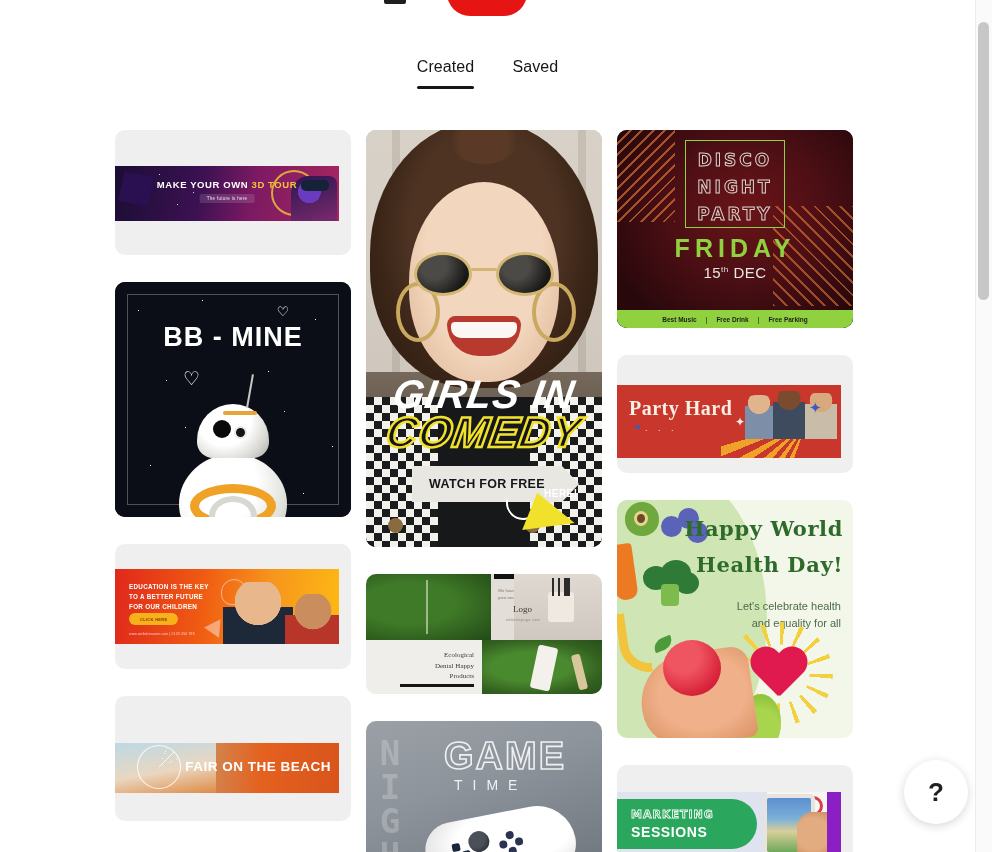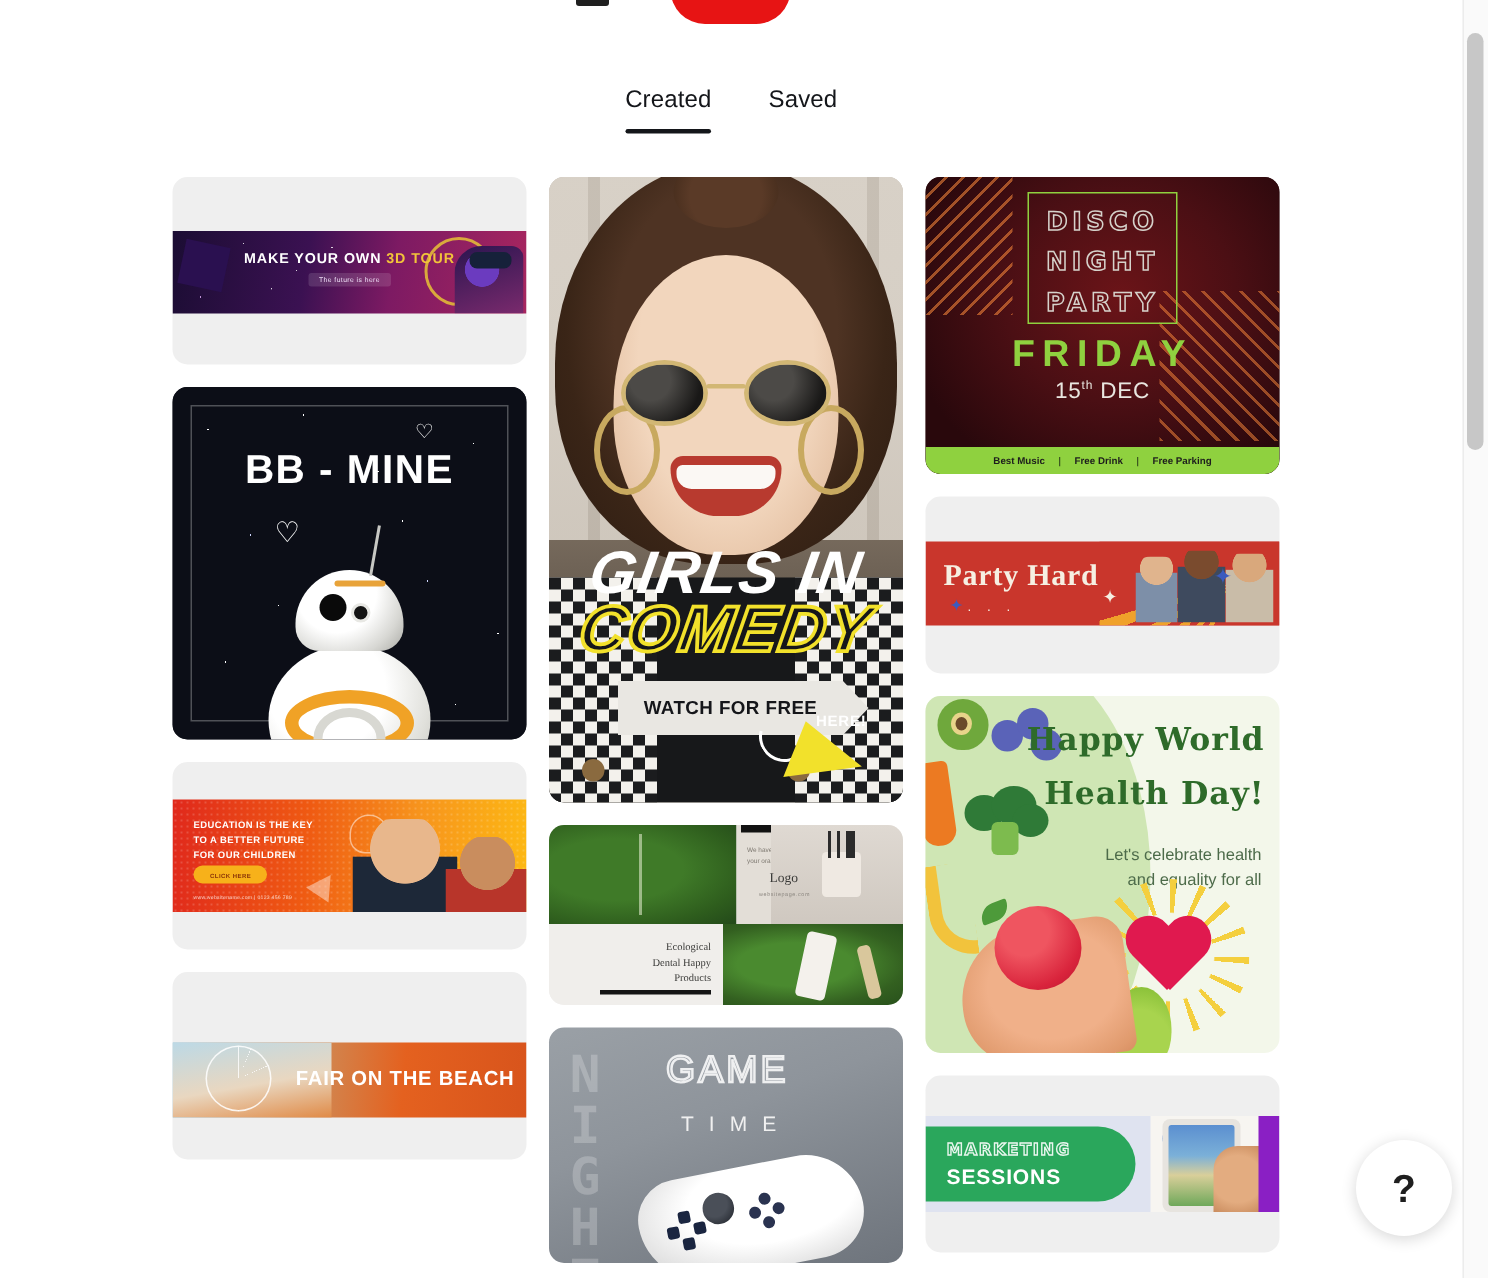--- a/index.html
+++ b/index.html
@@ -20,25 +20,25 @@
   .tabs { position: absolute; top: 58px; left: 0; width: 975px; display: flex; justify-content: center; gap: 38px; }
   .tab { font-size: 16px; color: #14161a; padding-bottom: 13px; letter-spacing: .1px; cursor: pointer; position: relative; }
   .tab.active { font-weight: 400; }
   .tab.active::after { content:""; position:absolute; left:0; right:0; bottom:0; height:3px; background:#14161a; border-radius:2px; }
   .tab.inactive { color: #14161a; }
 
   
   .grid { position: absolute; top: 118px; left: 115px; width: 740px; display: flex; gap: 15px; }
   .col { width: 236px; display: flex; flex-direction: column; gap: 15px; }
 
-  .card { position: relative; width: 100%; border-radius: 10px; overflow: hidden; background: #efefef; }
+  .card { position: relative; width: 100%; border-radius: 10px; overflow: hidden; background: #efefef; margin-top: 12px; }
   .ph { background: #efefef; }
 
   
-  .art { position: absolute; left: 0; right: 0; overflow: hidden; }
+  .art { position: absolute; left: 0; right: 12px; overflow: hidden; }
 
   
   .c-3dtour { height: 125px; }
   .tour-art { top: 36px; height: 55px; background: linear-gradient(100deg,#1b0d33 0%,#3b1152 38%,#7d1a63 62%,#a8265f 100%); }
   .tour-stars { position:absolute; inset:0;
     background-image: radial-gradient(1px 1px at 12% 30%, #fff 50%, transparent 51%),
       radial-gradient(1px 1px at 28% 70%, #fff 50%, transparent 51%),
       radial-gradient(1px 1px at 45% 20%, #fff 50%, transparent 51%),
       radial-gradient(1px 1px at 8% 80%, #e7b6ff 50%, transparent 51%),
       radial-gradient(1px 1px at 35% 48%, #fff 50%, transparent 51%),
@@ -215,21 +215,21 @@
   .dn-jar2 { position:absolute; left:136px; top:76px; width:26px; height:24px; background:#f3efe9; border-radius:3px; }
   .dn-br { position:absolute; right:0; top:66px; width:120px; height:54px;
     background: radial-gradient(ellipse at 40% 50%, #4a8a2f 0 38%, #336020 72%, #27501b 100%); }
   .dn-tube { position:absolute; right:48px; top:72px; width:20px; height:44px; background:#f4f1ec; border-radius:3px; transform:rotate(12deg); }
   .dn-wbrush { position:absolute; right:18px; top:80px; width:9px; height:36px; background:#d9c79c; border-radius:3px; transform:rotate(-14deg); }
 
   
   .c-game { height: 157px; background: linear-gradient(160deg,#9aa0a6 0%, #8e949b 40%, #6e747c 100%); }
   .gt-night { position:absolute; left:4px; top:12px; color:rgba(255,255,255,.22); font-size:34px; font-weight:700;
     writing-mode: vertical-rl; text-orientation: upright; letter-spacing:-6px; font-family:"DejaVu Sans Mono", monospace; }
-  .gt-game { position:absolute; left:78px; top:14px; color:transparent; font-size:25px; font-weight:400;
+  .gt-game { position:absolute; left:78px; top:14px; color:transparent; font-size:38px; font-weight:700;
     -webkit-text-stroke:1.6px rgba(255,255,255,.85); letter-spacing:2px;text-align:center; }
   .gt-time { position:absolute; left:88px; top:56px; color:#f0f0f0; font-size:14px; letter-spacing:10px; }
   .gt-pad { position:absolute; left:60px; top:92px; width:150px; height:70px;
     background: radial-gradient(ellipse at 60% 35%, #ffffff 0 45%, #e5e5e5 72%, #c9c9c9 100%);
     border-radius: 28px 40px 32px 44px; transform: rotate(-11deg); }
   .gt-dpad { position:absolute; left:18px; top:22px; width:26px; height:26px; }
   .gt-dpad i { position:absolute; width:8px; height:8px; background:#1a2540; border-radius:2px; }
   .gt-dpad i:nth-child(1){ left:9px; top:0; } .gt-dpad i:nth-child(2){ left:0; top:9px; }
   .gt-dpad i:nth-child(3){ left:18px; top:9px; } .gt-dpad i:nth-child(4){ left:9px; top:18px; }
   .gt-stick { position:absolute; left:44px; top:14px; width:21px; height:21px; border-radius:50%;
@@ -256,21 +256,21 @@
   .ds-fri { position:absolute; left:0; right:0; top:104px; text-align:center; color:#8fd13f;
     font-size:25px; font-weight:700; letter-spacing:5px; }
   .ds-dec { position:absolute; left:0; right:0; top:134px; text-align:center; color:#e9e6e0; font-size:15px; letter-spacing:.5px; }
   .ds-dec sup { font-size:8px; }
   .ds-foot { position:absolute; left:0; right:0; bottom:0; height:18px; background:#8fd13f; display:flex;
     align-items:center; justify-content:center; gap:9px; color:#1d1d1d; font-size:6.5px; font-weight:700; }
   .ds-foot .sep { color:#3d5a20; }
 
   
   .c-party { height: 118px; }
-  .pt-art { top:30px; height:56px; background:#c9362c; }
+  .pt-art { top:30px; height:73px; background:#c9362c; }
   .pt-rays { position:absolute; right:0; top:0; width:120px; height:100%;
     background: conic-gradient(from 200deg at 72% 50%, #f0a12a 0 6deg, #c9362c 6deg 12deg,
       #f0a12a 12deg 18deg, #c9362c 18deg 24deg, #f0a12a 24deg 30deg, #c9362c 30deg 36deg,
       #f0a12a 36deg 42deg, #c9362c 42deg 48deg, #f0a12a 48deg 54deg, #c9362c 54deg 60deg); }
   .pt-ttl { position:absolute; left:12px; top:12px; color:#f6efe2; font-size:20px; font-weight:700;
     font-family:"Liberation Serif", serif; letter-spacing:.5px; }
   .pt-dots { position:absolute; left:28px; top:38px; color:#f6efe2; font-size:9px; letter-spacing:4px; }
   .pt-star { position:absolute; left:192px; top:14px; color:#3b5bbf; font-size:15px; }
   .pt-star2 { position:absolute; left:16px; top:36px; color:#3b5bbf; font-size:11px; }
   .pt-spark { position:absolute; left:118px; top:30px; color:#f6efe2; font-size:12px; }

